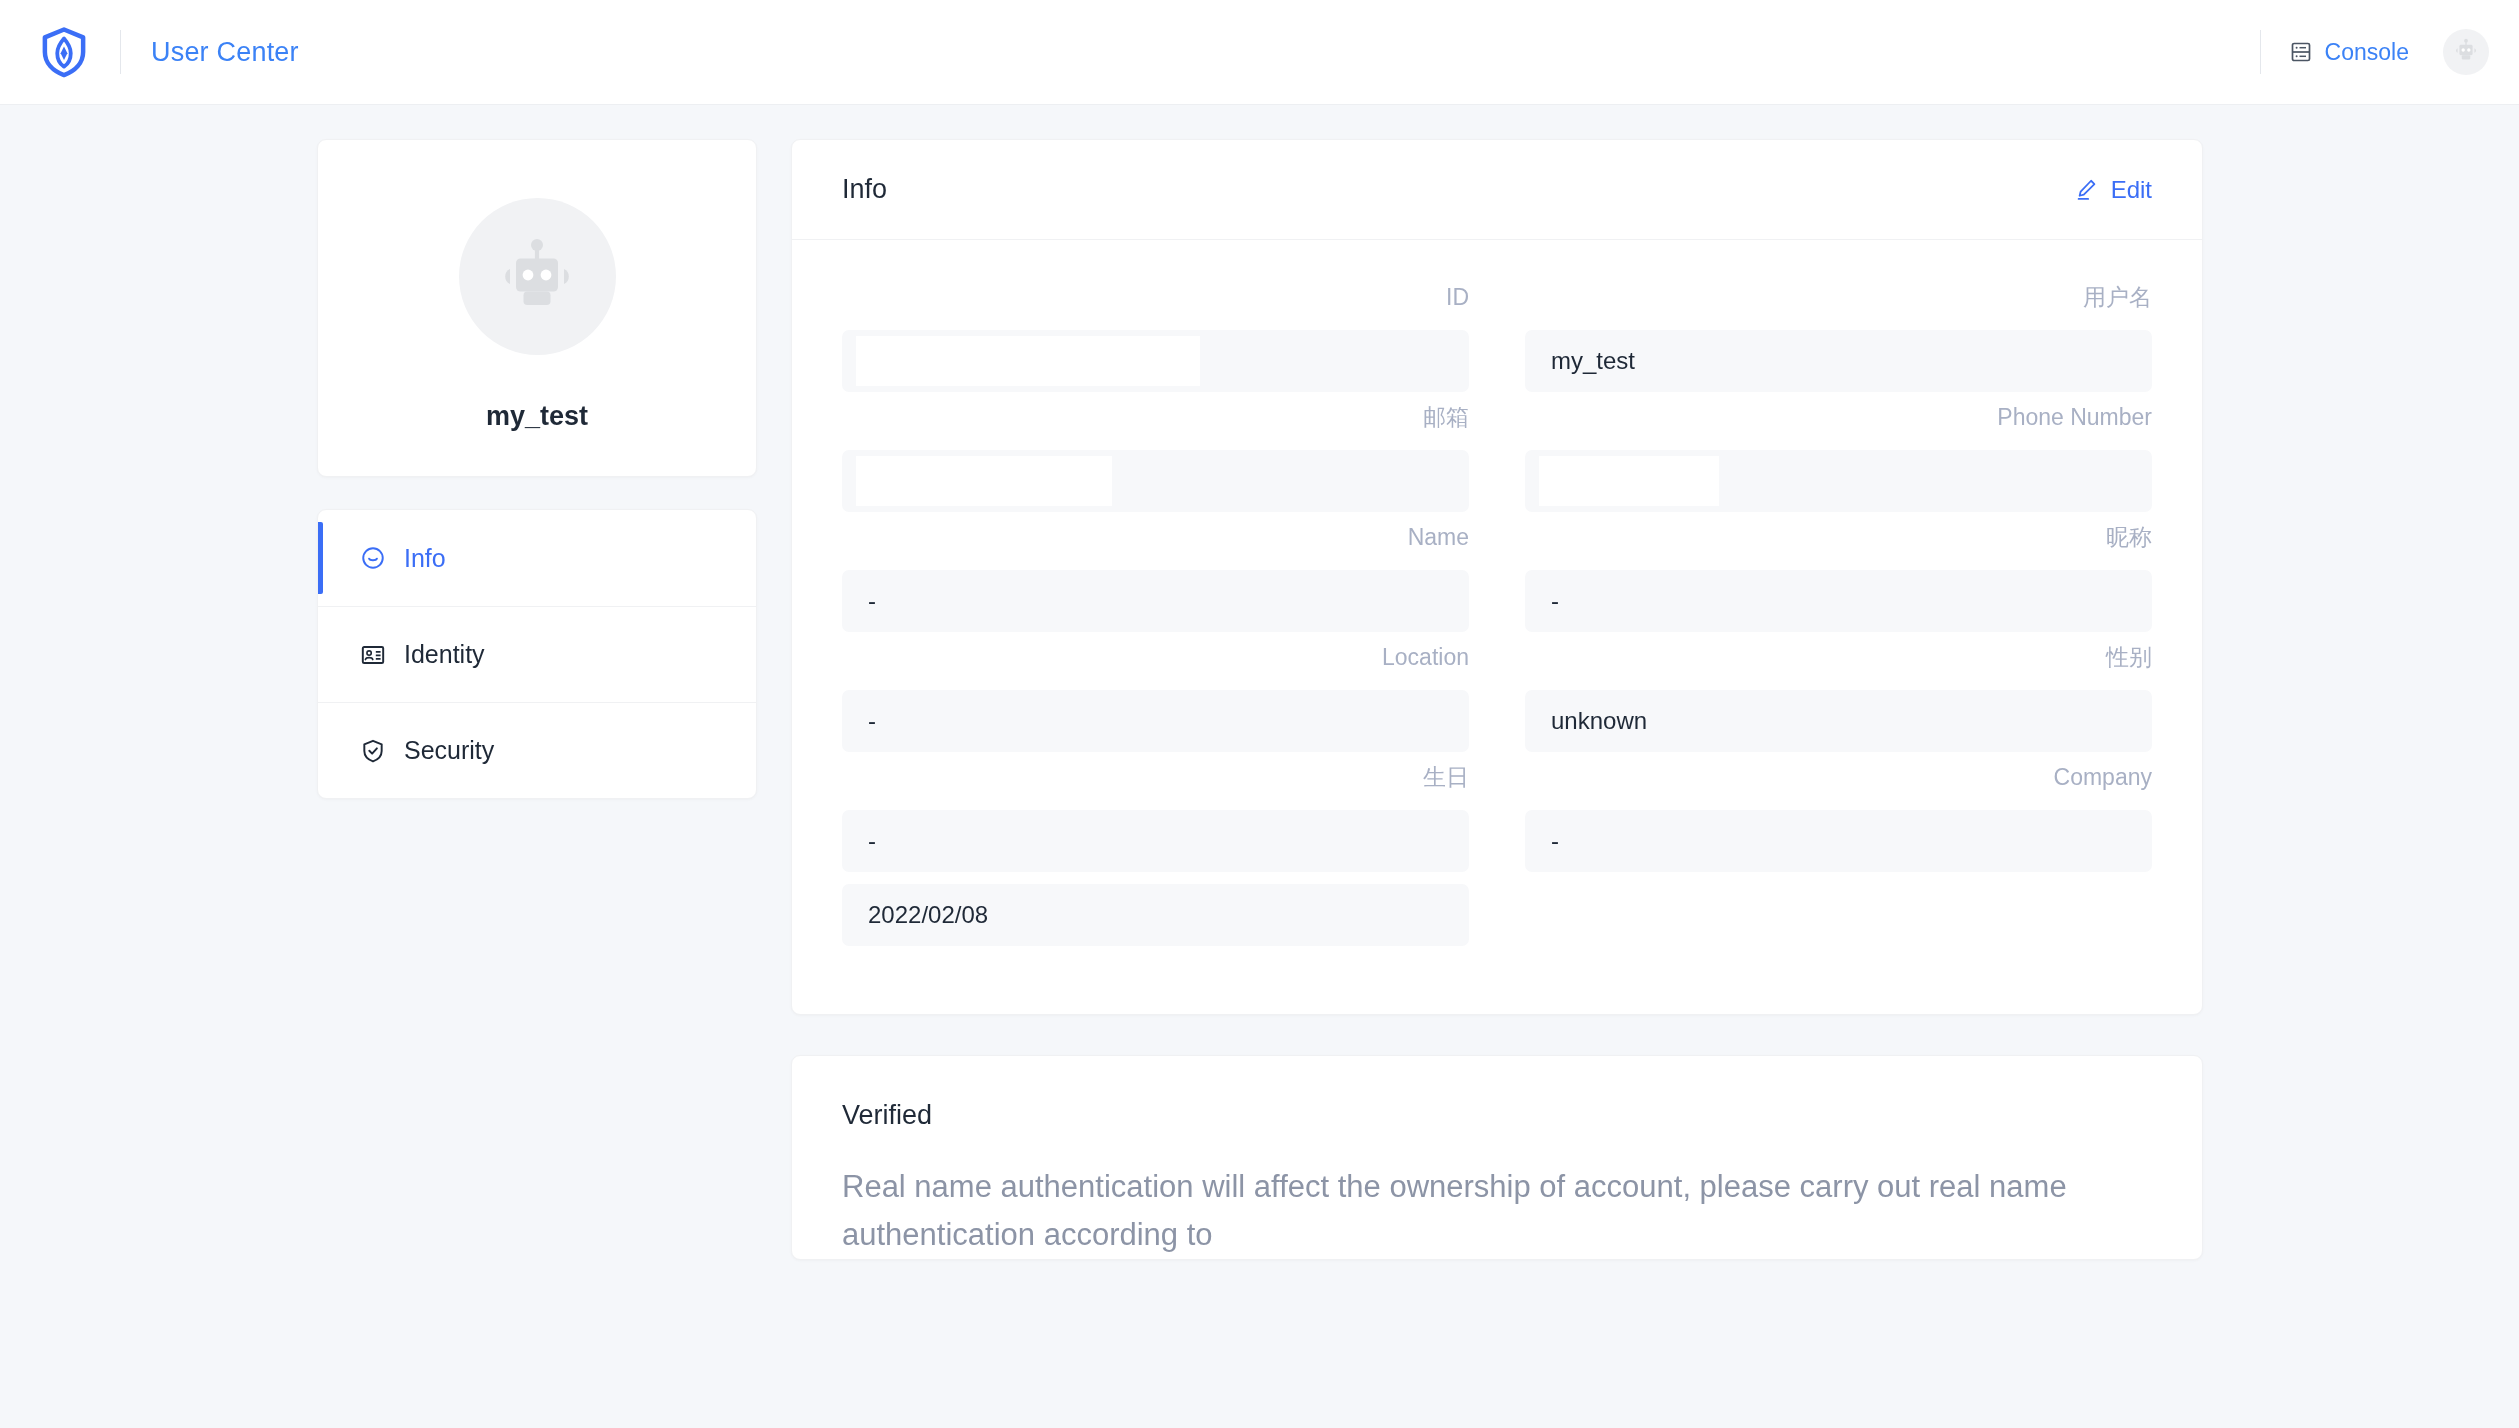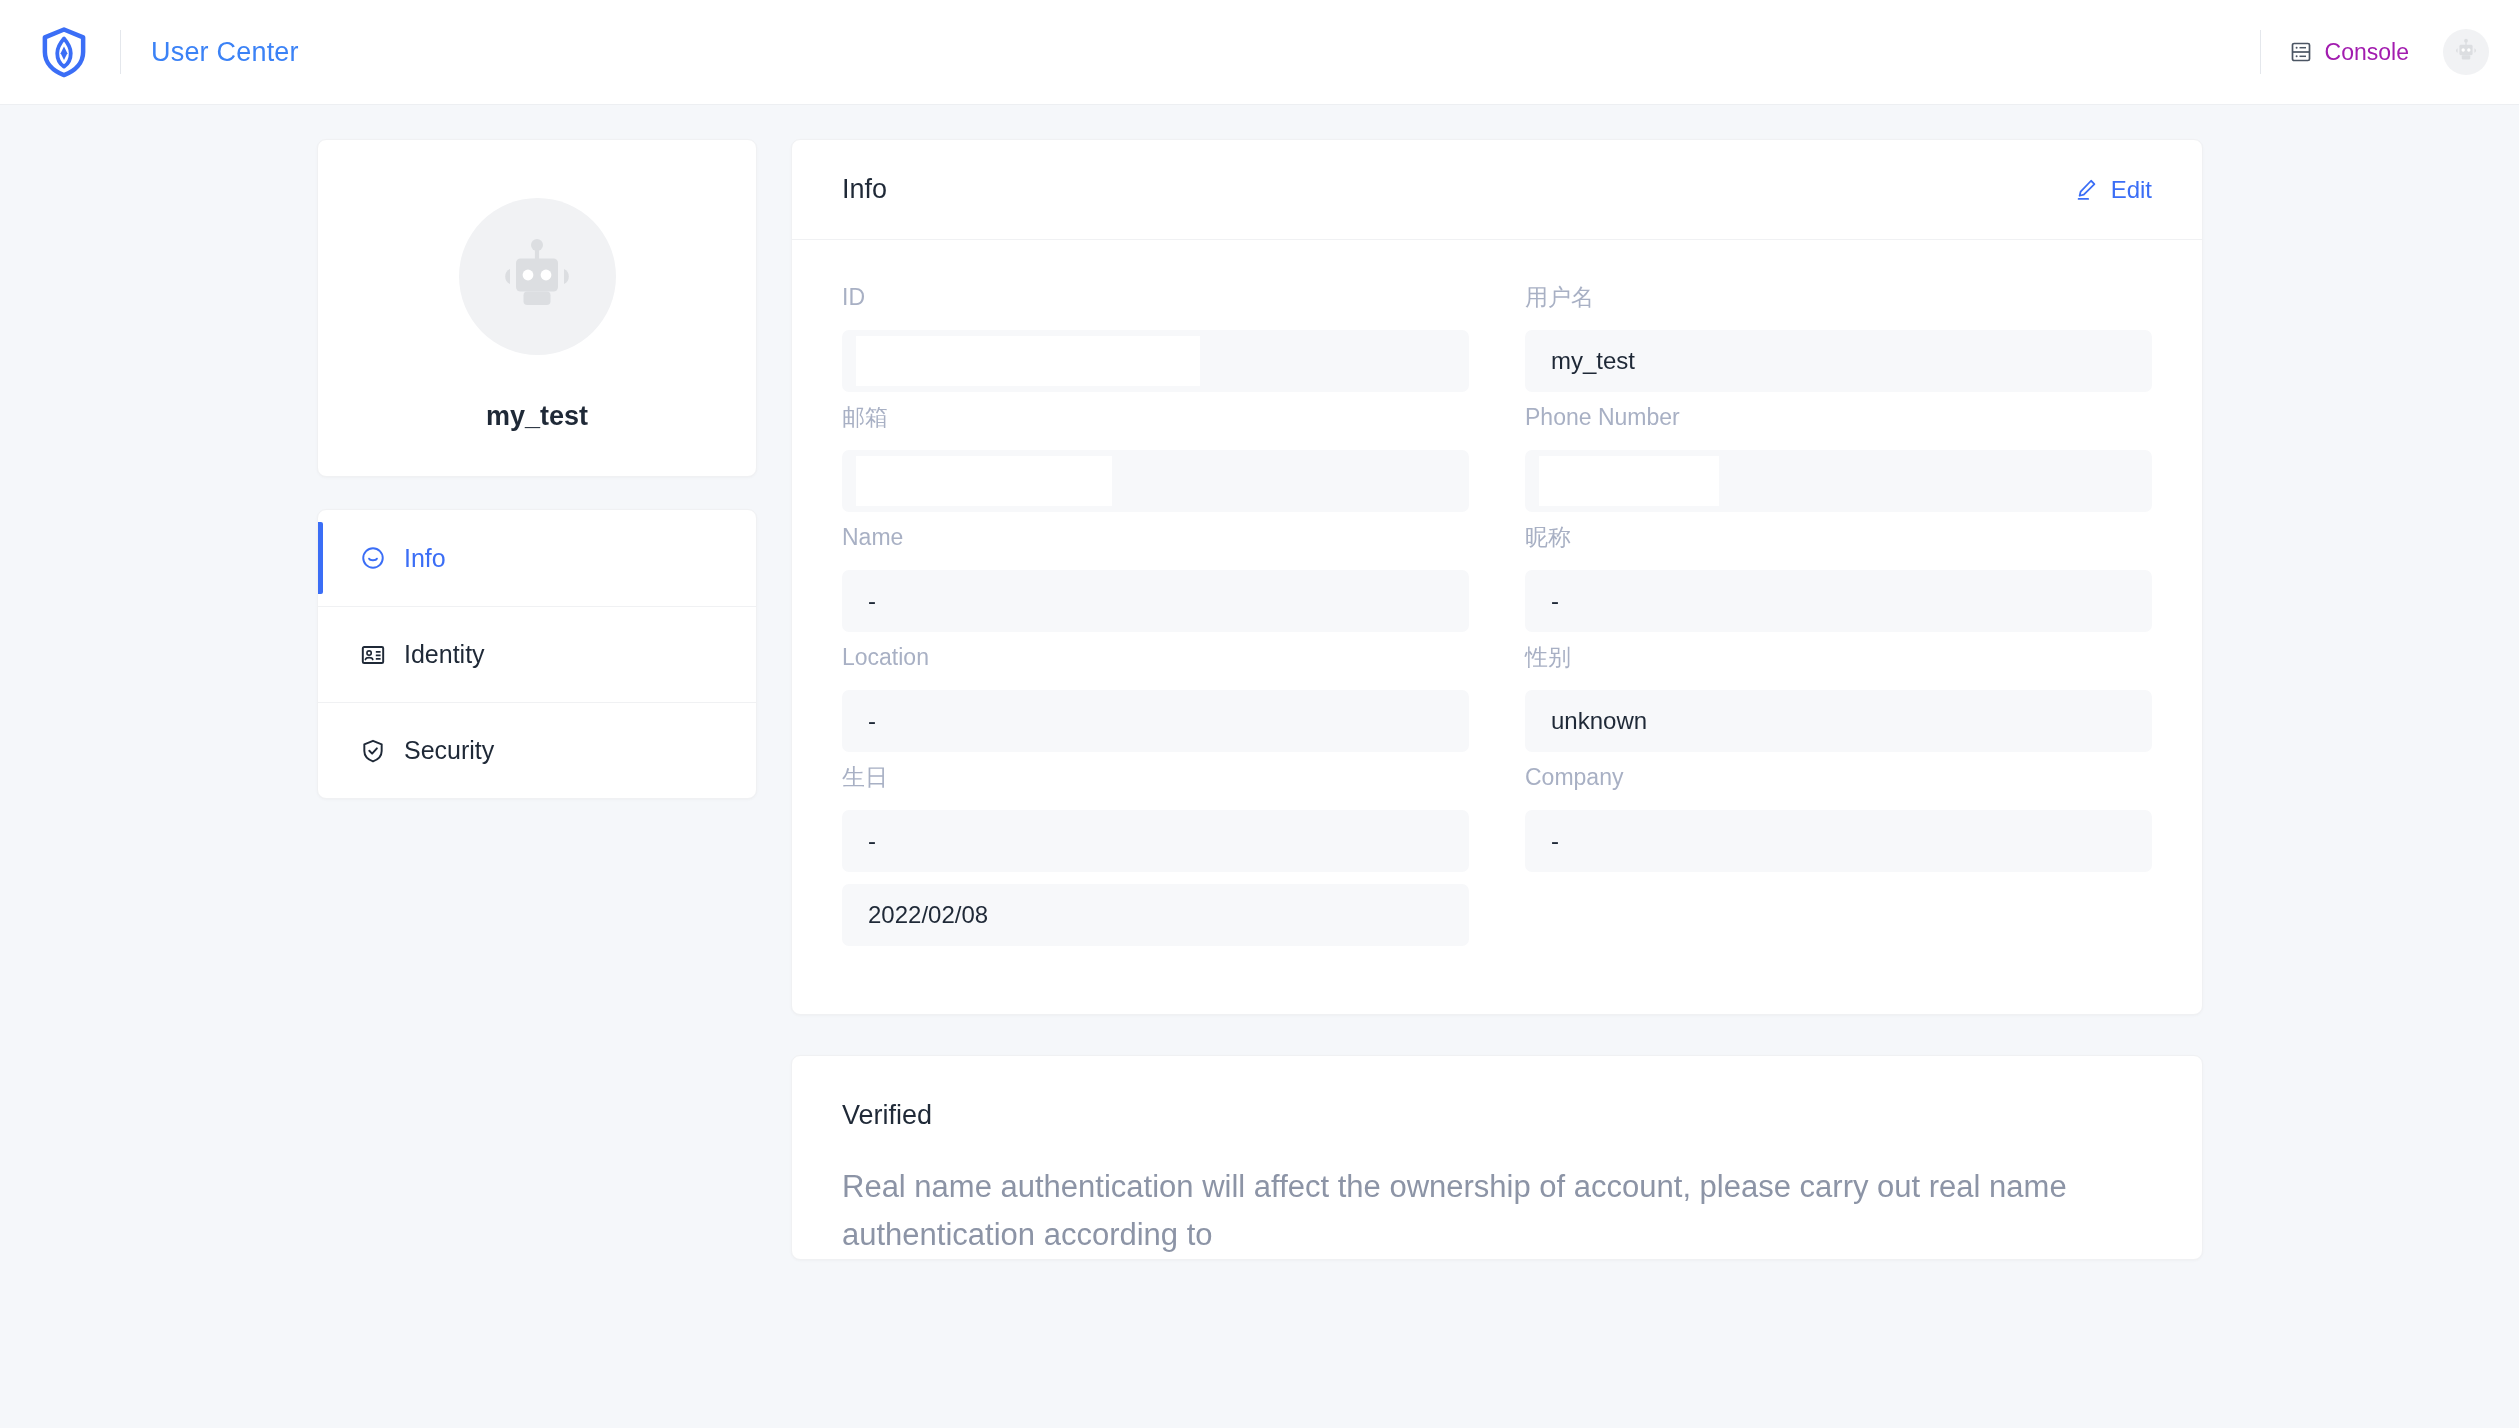--- a/index.html
+++ b/index.html
@@ -44,21 +44,21 @@
     margin-left: auto;
     display: flex;
     align-items: center;
     gap: 0;
   }
   .header-right .sep {
     width: 1px; height: 44px; background: #e4e7ec; margin-right: 28px;
   }
   .console-btn {
     display: flex; align-items: center; gap: 12px;
-    font-size: 23px; color: #a21caf; cursor: pointer;
+    font-size: 23px; color: #3b82f6; cursor: pointer;
     white-space: nowrap;
   }
   .console-btn svg { display:block; }
   .avatar-top {
     width: 46px; height: 46px; border-radius: 50%;
     background: #f1f2f4;
     margin-left: 34px;
     display:flex; align-items:center; justify-content:center;
     cursor: pointer;
   }
@@ -142,21 +142,21 @@
   }
   .edit-btn svg { display: block; }
 
   .form-grid {
     padding: 44px 50px 56px 50px;
     display: grid;
     grid-template-columns: 1fr 1fr;
     column-gap: 56px;
     row-gap: 0;
   }
-  .field { margin-bottom: 12px; }
+  .field { margin-bottom: 12px; text-align: right; }
   .field-label {
     font-size: 23px;
     color: #a8b0c4;
     margin-bottom: 18px;
     line-height: 1.2;
     min-height: 28px;
   }
   .field-box {
     height: 62px;
     background: #f7f8fa;

